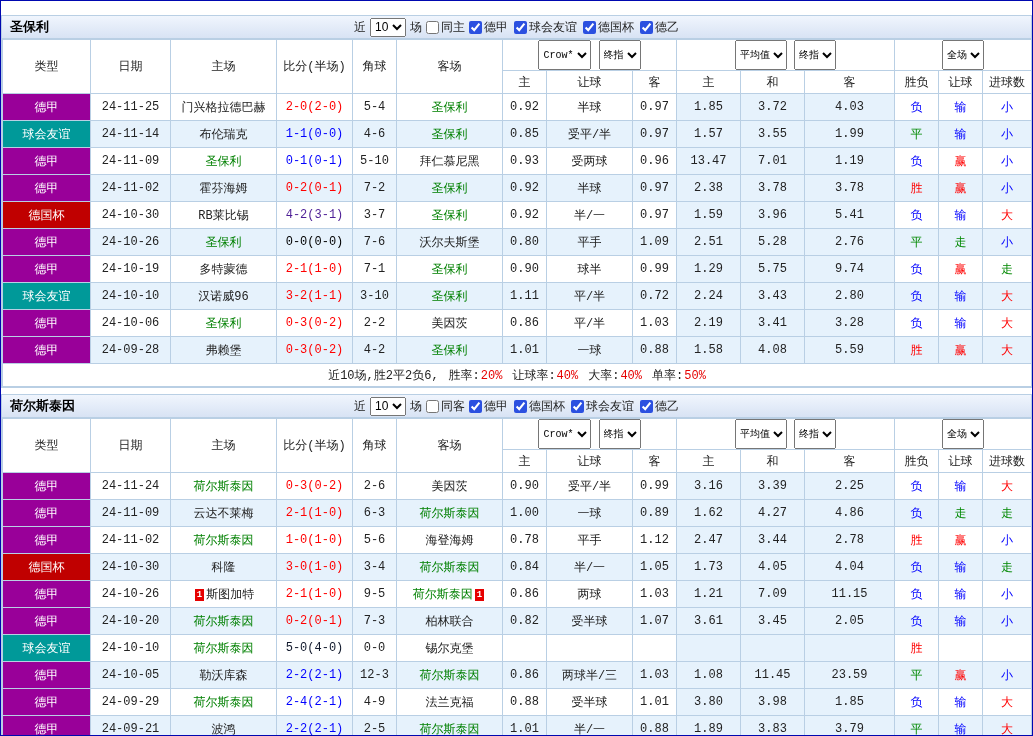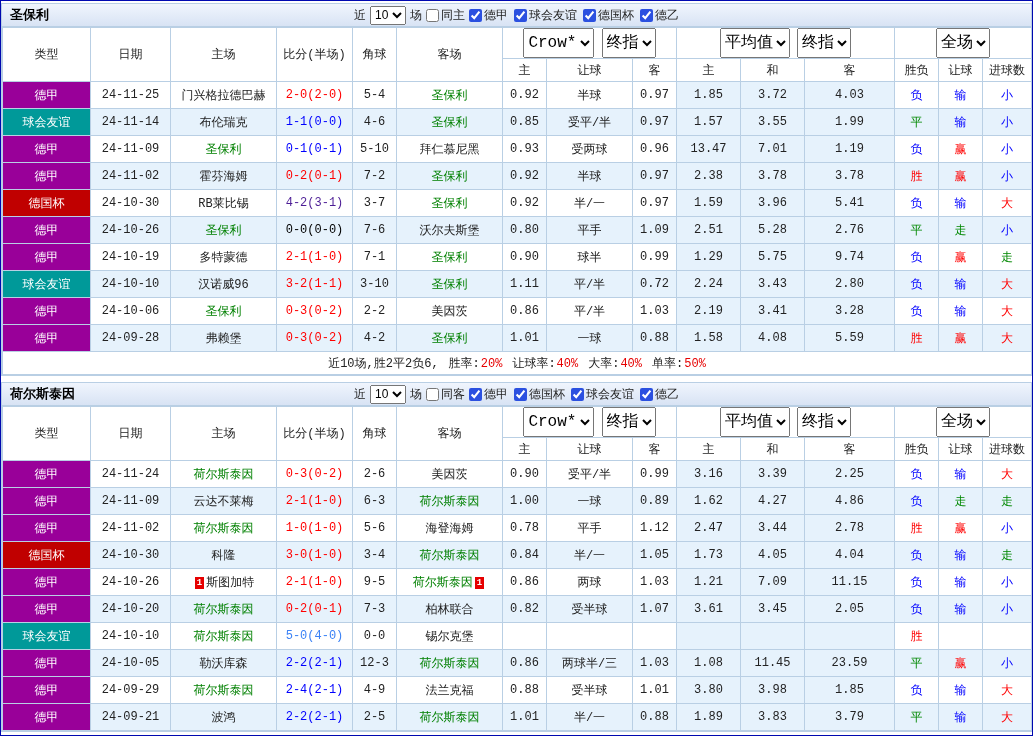--- a/index.html
+++ b/index.html
@@ -2,33 +2,33 @@
 <html style="--topbar-bg: #000095; --page-border: #0008b0; --grid-border: #b9cfe4; --stripe-bg: #e6f2fc; --filterbar-top: #f0f5fd; --filterbar-bottom: #d8e3f4; --focal-team: #008000; --summary-value: #e60000; --card-bg: #e60000;"><head>
 <meta charset="utf-8">
 <style>
   html,body{margin:0;padding:0;}
   body{width:1033px;background:#ffffff;font-family:"Liberation Sans","DejaVu Sans",sans-serif;font-size:12px;color:#222;}
   .page{width:1033px;height:736px;box-sizing:border-box;border:1px solid var(--page-border,#0008b0);background:#fff;overflow:hidden;}
   .topbar{height:25px;background:var(--topbar-bg,#000095);display:flex;align-items:center;justify-content:center;gap:12px;color:#fff;}
   .topbar .title{font-weight:bold;font-size:13px;letter-spacing:1px;}
   .radio{display:inline-flex;align-items:center;gap:3px;cursor:pointer;color:#fff;}
   .radio input{margin:0;accent-color:#2b50e0;}
-  .section{margin-top:2px;border:1px solid var(--grid-border,#b9cfe4);}
+  .section{margin-top:14px;border:1px solid var(--grid-border,#b9cfe4);}
   .section + .section{margin-top:6px;}
   .filterbar{position:relative;height:22px;background:linear-gradient(var(--filterbar-top,#f0f5fd),var(--filterbar-bottom,#d8e3f4));display:flex;align-items:center;justify-content:center;gap:5px;border-bottom:1px solid var(--grid-border,#b9cfe4);}
   .teamname{position:absolute;left:8px;top:0;line-height:22px;font-weight:bold;font-size:13px;color:#000;}
   .controls{display:inline-flex;align-items:center;gap:4px;}
   .controls select{height:19px;font-size:12px;font-family:inherit;}
   .chk{display:inline-flex;align-items:center;gap:2px;}
   .chk input{margin:0;width:13px;height:13px;accent-color:#2b50e0;}
   .leagues{display:inline-flex;align-items:center;gap:6px;}
   table{width:100%;border-collapse:collapse;table-layout:fixed;font-family:Liberation Mono, monospace;}
   td{border:1px solid var(--grid-border,#b9cfe4);text-align:center;white-space:nowrap;overflow:hidden;padding:0 1px;}
   thead td{height:22px;background:#fff;font-weight:normal;}
-  thead select{height:30px;font-size:16px;font-family:inherit;max-width:96%;}
+  thead select{height:30px;font-size:10px;font-family:inherit;max-width:96%;}
   tbody td{height:26px;}
   tr.stripe td{background:var(--stripe-bg,#e6f2fc);}
   td.avgcell{background:var(--stripe-bg,#e6f2fc);}
   td.league-cell{color:#fff;}
   .focal{color:var(--focal-team,#008000);}
   .card{display:none;}
   .card.show{display:inline-block;background:var(--card-bg,#e60000);color:#fff;font-size:9px;line-height:12px;height:12px;padding:0 2px;margin:0 2px;vertical-align:1px;font-weight:bold;}
   tfoot td{height:22px;background:#fff;}
   .stat-label{margin-left:10px;}
   .stat-value{color:var(--summary-value,#e60000);margin-left:1px;}
@@ -499,21 +499,21 @@
     <td class="avgcell">2.05</td>
     <td style="color: rgb(0, 0, 255);">负</td>
     <td style="color: rgb(0, 0, 255);">输</td>
     <td style="color: rgb(0, 0, 255);">小</td>
   </tr>
 
   <tr>
     <td class="league-cell" style="background: rgb(0, 153, 153);"><span>球会友谊</span></td>
     <td>24-10-10</td>
     <td><span class="focal">荷尔斯泰因</span></td>
-    <td style="color: #3b82f6; margin-top: 8px;">5-0(4-0)</td>
+    <td style="color: #0f172a; margin-top: 8px;">5-0(4-0)</td>
     <td>0-0</td>
     <td><span>锡尔克堡</span></td>
     <td></td>
     <td></td>
     <td></td>
     <td class="avgcell"></td>
     <td class="avgcell"></td>
     <td class="avgcell"></td>
     <td style="color: rgb(255, 0, 0);">胜</td>
     <td></td>

